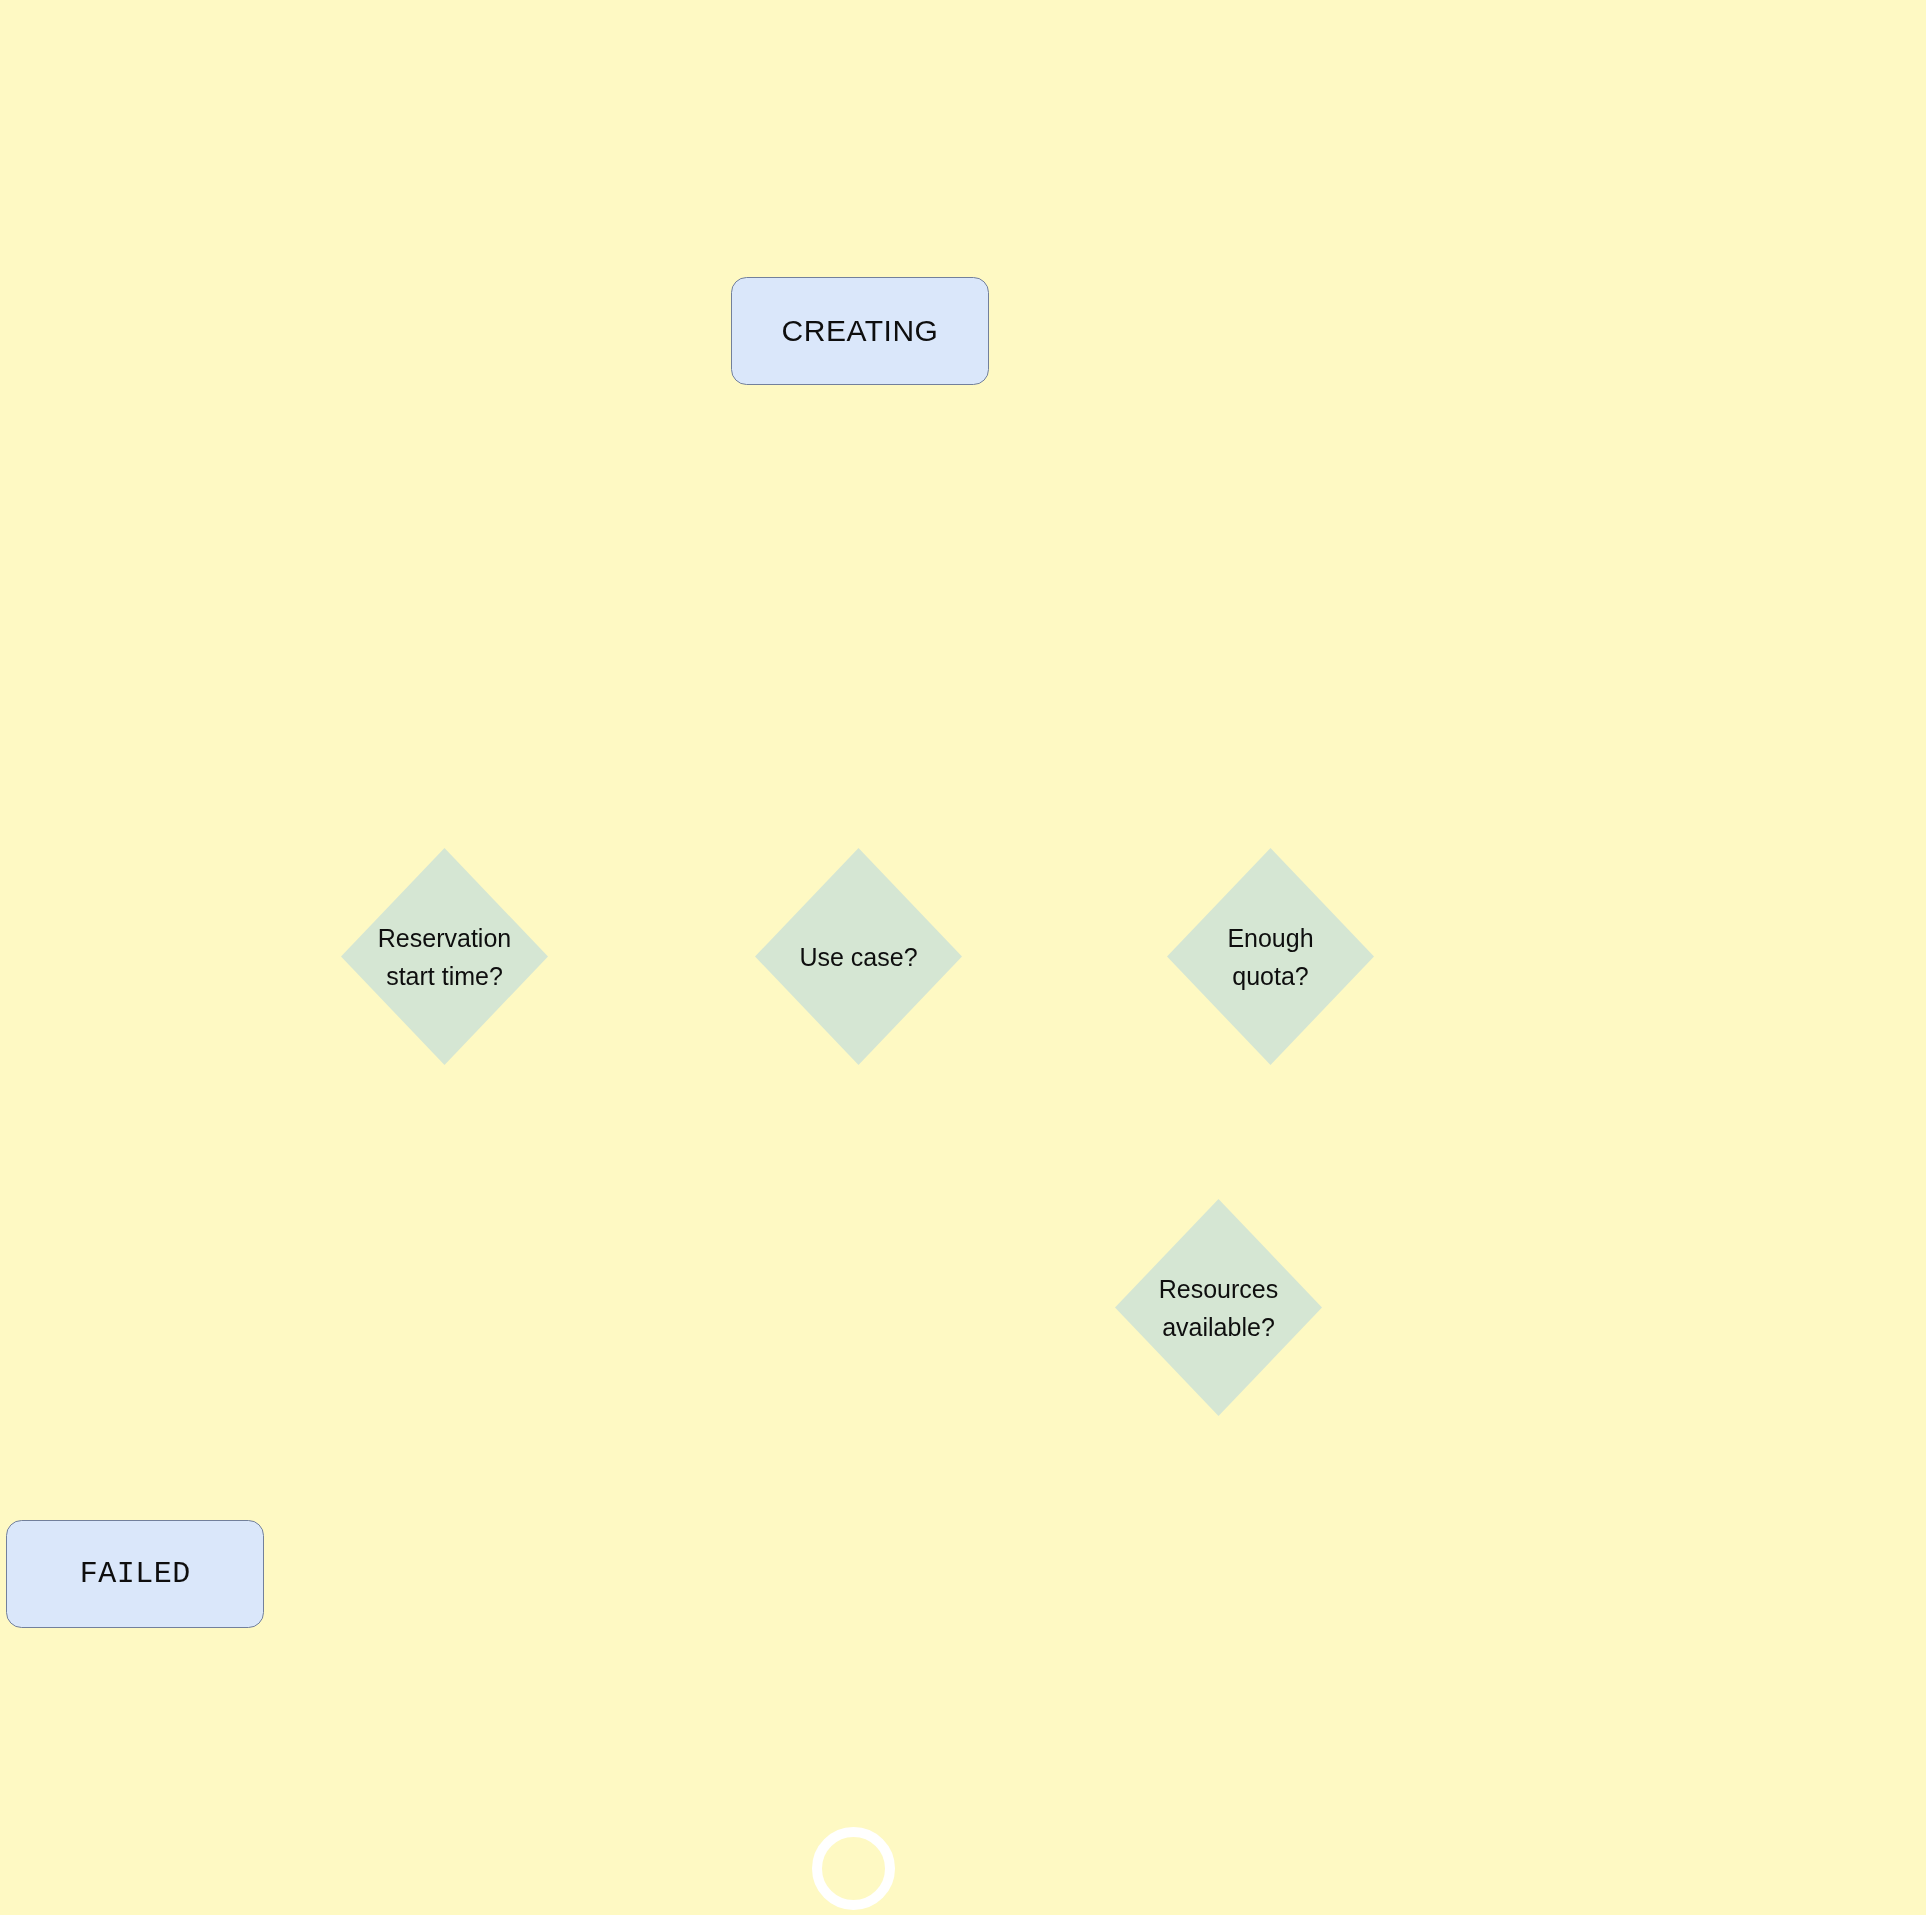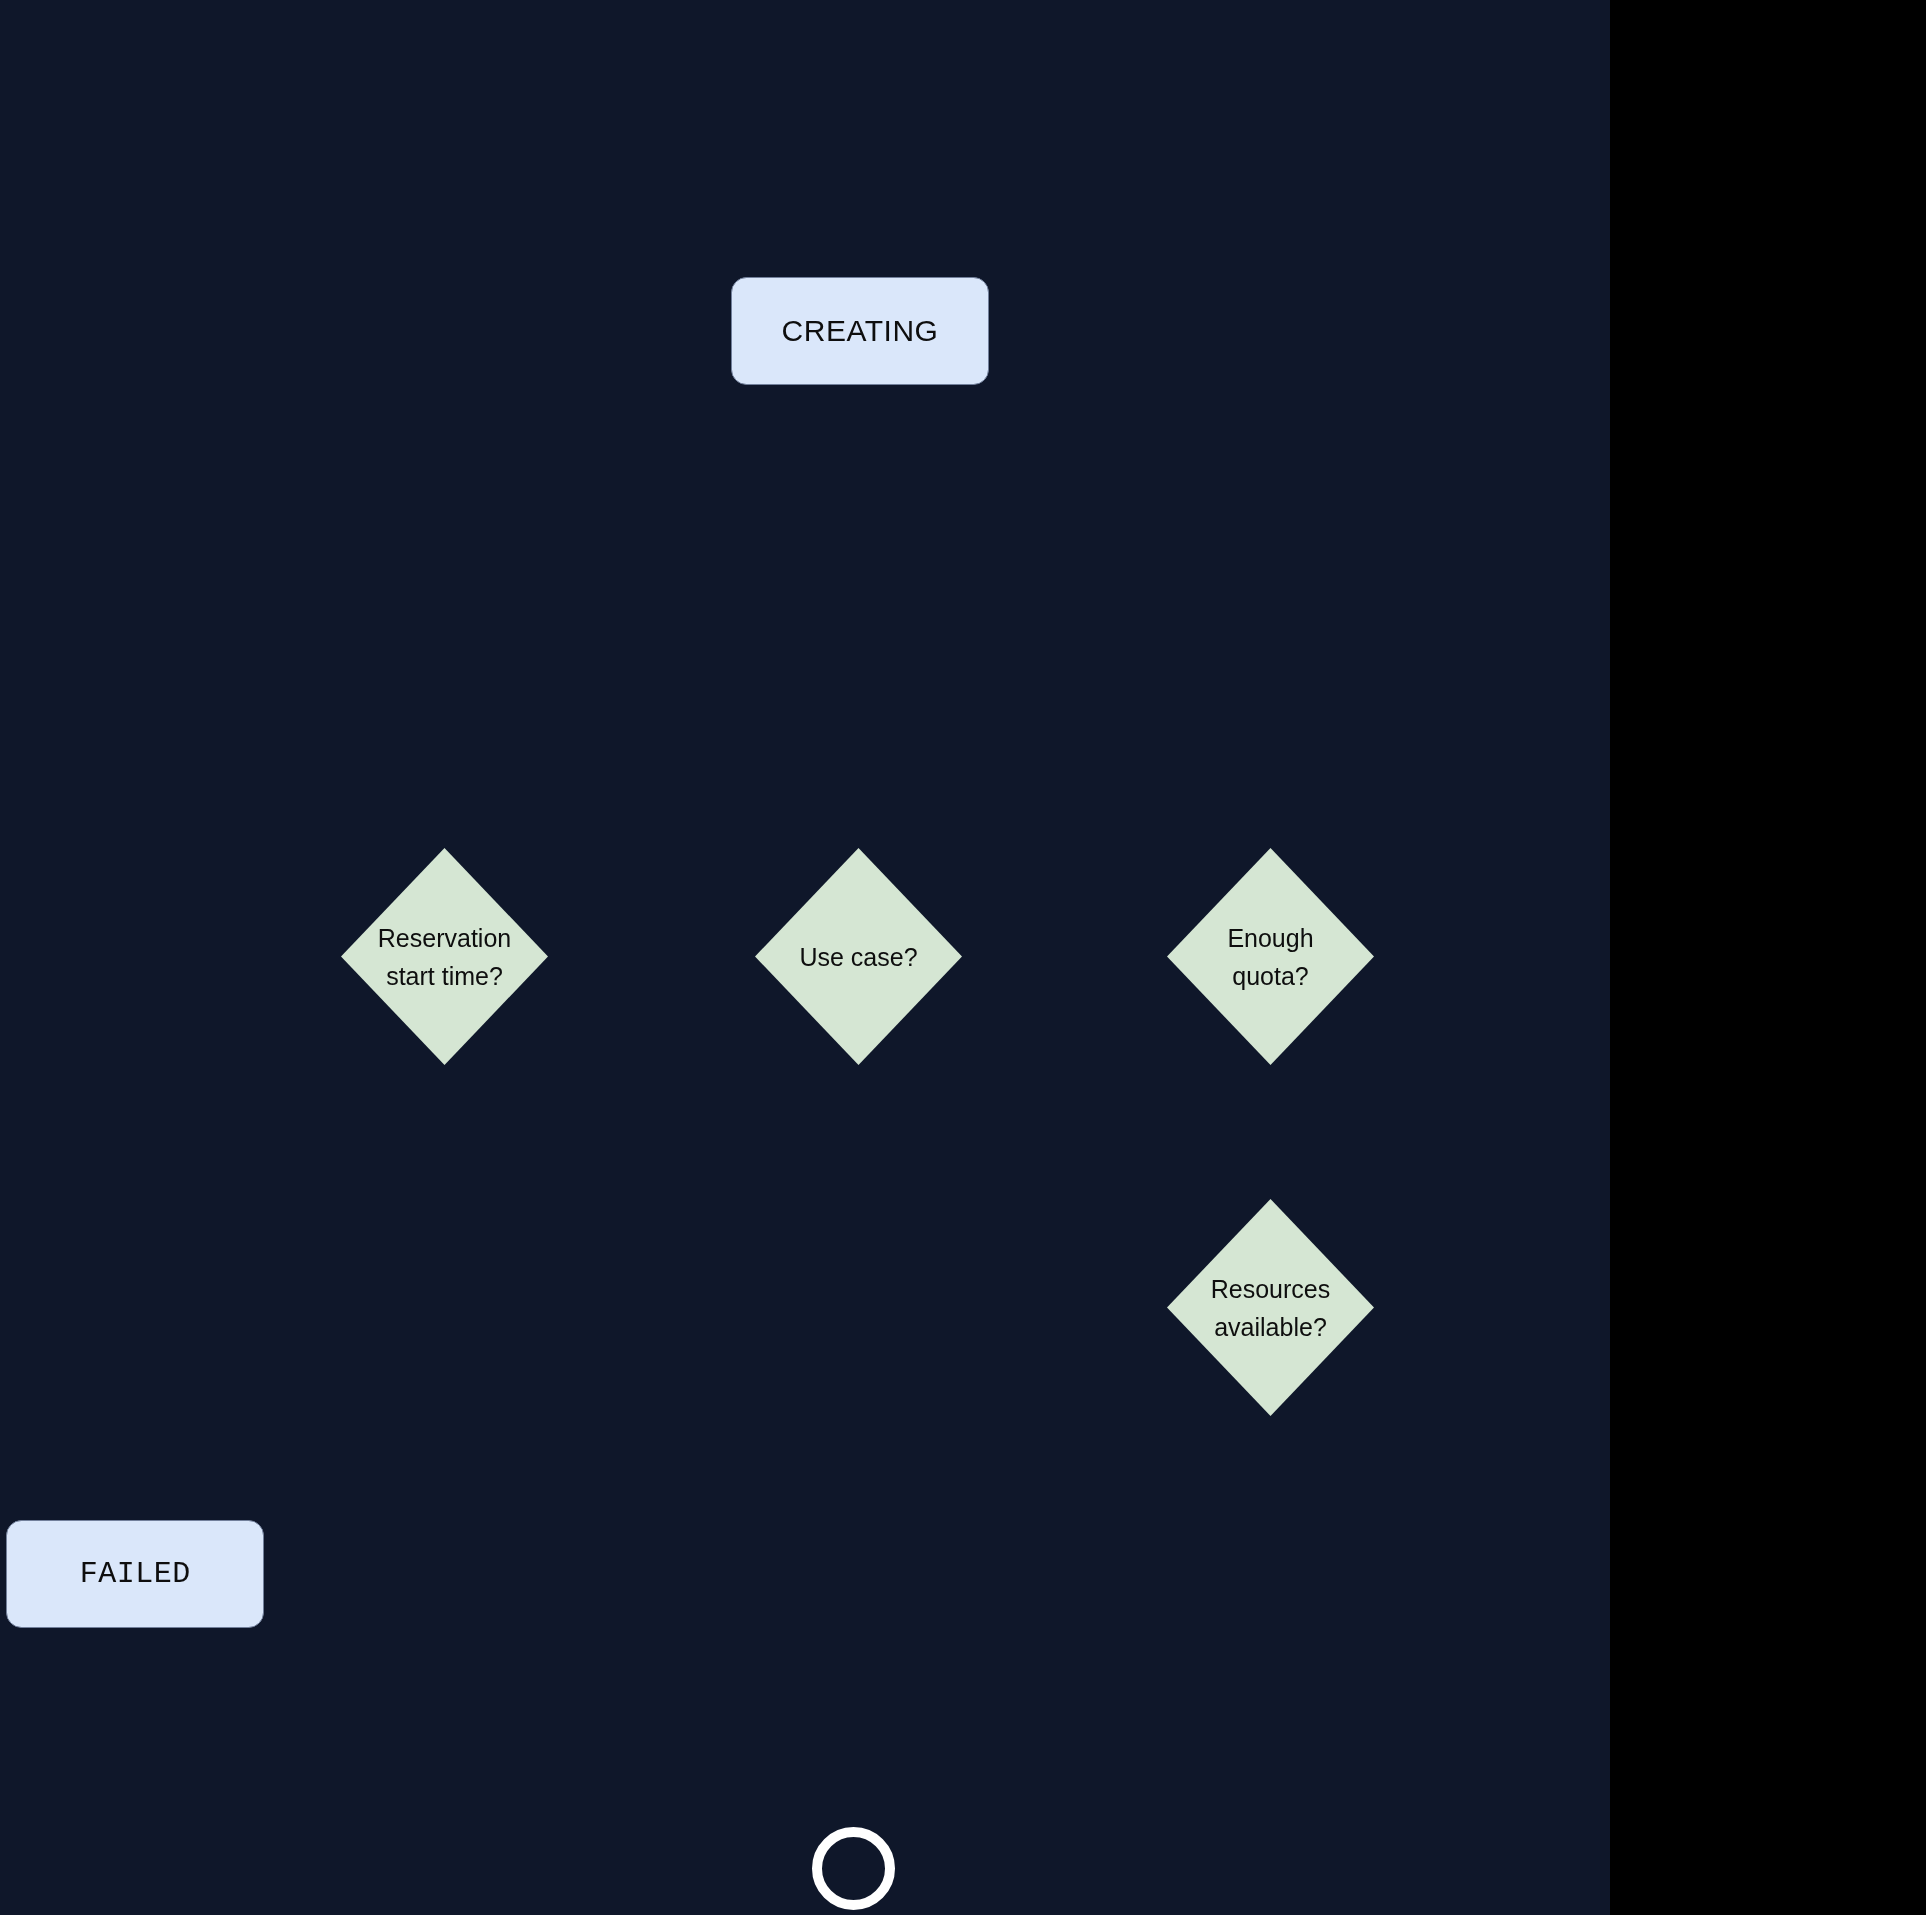--- a/index.html
+++ b/index.html
@@ -3,23 +3,23 @@
 <meta charset="utf-8">
 <title>State flow diagram</title>
 <style>
   html, body {
     margin: 0;
     padding: 0;
     background: #000000;
   }
   .stage {
     position: relative;
-    width: 1610px;
+    width: 1926px;
     height: 1916px;
-    background: #0f172a;
+    background: #fef9c3;
     overflow: hidden;
     font-family: "Liberation Sans", sans-serif;
   }
   
   .state {
     position: absolute;
     width: 258px;
     height: 108px;
     box-sizing: border-box;
     background: #dae7fa;
@@ -52,21 +52,21 @@
     justify-content: center;
     text-align: center;
     color: #0e0e0e;
     font-size: 25px;
     line-height: 38px;
   }
   .decision span { display: block; }
   .pos-d-reservation { left: 341px;  top: 848px; }
   .pos-d-usecase     { left: 755px; top: 848px; }
   .pos-d-quota       { left: 1167px; top: 848px; }
-  .pos-d-resources   { left: 1167px; top: 1199px; }
+  .pos-d-resources   { left: 1115px; top: 1199px; }
 
   
   .end-ring {
     position: absolute;
     left: 812px;
     top: 1827px;
     width: 83px;
     height: 83px;
     box-sizing: border-box;
     border: 10.3px solid #ffffff;

